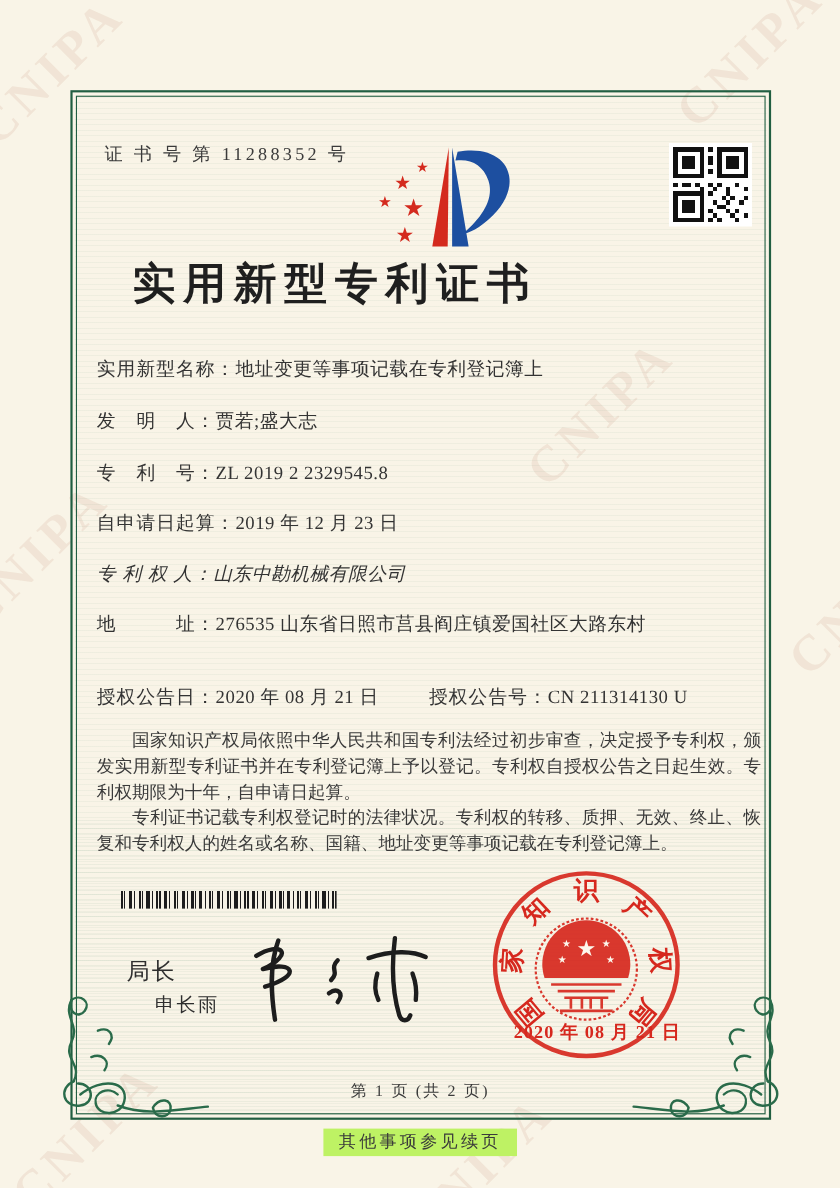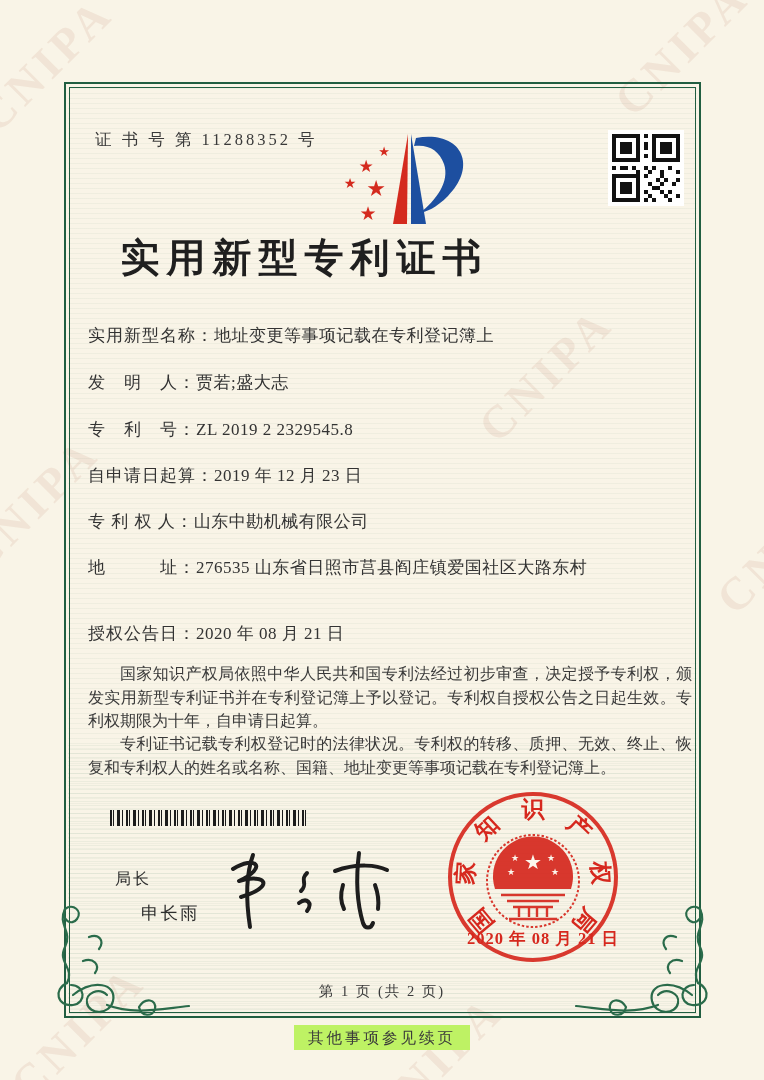--- a/index.html
+++ b/index.html
@@ -62,21 +62,21 @@
     text-align:justify;text-indent:2em;margin-top:32px;
   }
   .barcode{
     position:absolute;left:110px;top:810px;width:196px;height:16px;
     background:repeating-linear-gradient(90deg,
       #1c1c1c 0 2px, #f6f2e6 2px 3px,
       #1c1c1c 3px 4px, #f6f2e6 4px 7px,
       #1c1c1c 7px 10px, #f6f2e6 10px 12px,
       #1c1c1c 12px 13px, #f6f2e6 13px 16px);
   }
-  .sig-title{position:absolute;left:115px;top:869px;font-size:16px;color:#2e2e2e;letter-spacing:2px;text-align:center;}
+  .sig-title{position:absolute;left:115px;top:869px;font-size:21px;color:#2e2e2e;letter-spacing:2px;text-align:center;}
   .sig-name{position:absolute;left:113px;top:901px;font-size:17.5px;color:#2e2e2e;letter-spacing:2px;margin-left:28px;}
   .page-num{
     position:absolute;left:0;top:982px;width:764px;text-align:center;
     font-size:14.5px;letter-spacing:2px;color:#3a3a3a;
   }
   .footer-note{
     position:absolute;left:0;top:1028px;width:764px;text-align:center;
     font-size:15.5px;letter-spacing:3px;color:#3a3a3a;
   }
   .footer-note span{background:#bef264;padding:4px 14px;}
@@ -210,28 +210,31 @@
 </div>
 <div class="field-row" style="top:371px;">
   <span class="field-label">发　明　人：</span><span class="field-value">贾若;盛大志</span>
 </div>
 <div class="field-row" style="top:418px;">
   <span class="field-label">专　利　号：</span><span class="field-value">ZL 2019 2 2329545.8</span>
 </div>
 <div class="field-row" style="top:464px;">
   <span class="field-label">自申请日起算：</span><span class="field-value">2019 年 12 月 23 日</span>
 </div>
-<div class="field-row" style="top:510px;">
+<div class="field-row" style="top:510px;font-style:italic;">
   <span class="field-label">专 利 权 人：</span><span class="field-value">山东中勘机械有限公司</span>
 </div>
 <div class="field-row" style="top:556px;">
   <span class="field-label">地　　　址：</span><span class="field-value">276535 山东省日照市莒县阎庄镇爱国社区大路东村</span>
 </div>
 <div class="field-row" style="top:622px;">
   <span class="field-label">授权公告日：</span><span class="field-value">2020 年 08 月 21 日</span>
+  <span class="grant-no">
+    <span class="field-label">授权公告号：</span><span class="field-value">CN 211314130 U</span>
+  </span>
 </div>
 
 <div class="body-par" style="top:630px;">国家知识产权局依照中华人民共和国专利法经过初步审查，决定授予专利权，颁发实用新型专利证书并在专利登记簿上予以登记。专利权自授权公告之日起生效。专利权期限为十年，自申请日起算。</div>
 <div class="body-par" style="top:700px;">专利证书记载专利权登记时的法律状况。专利权的转移、质押、无效、终止、恢复和专利权人的姓名或名称、国籍、地址变更等事项记载在专利登记簿上。</div>
 
 <div class="barcode"></div>
 
 <div class="sig-title">局长</div>
 <div class="sig-name">申长雨</div>
 <svg class="abs" style="left:215px;top:843px;" width="190" height="92" viewBox="0 0 190 92">

